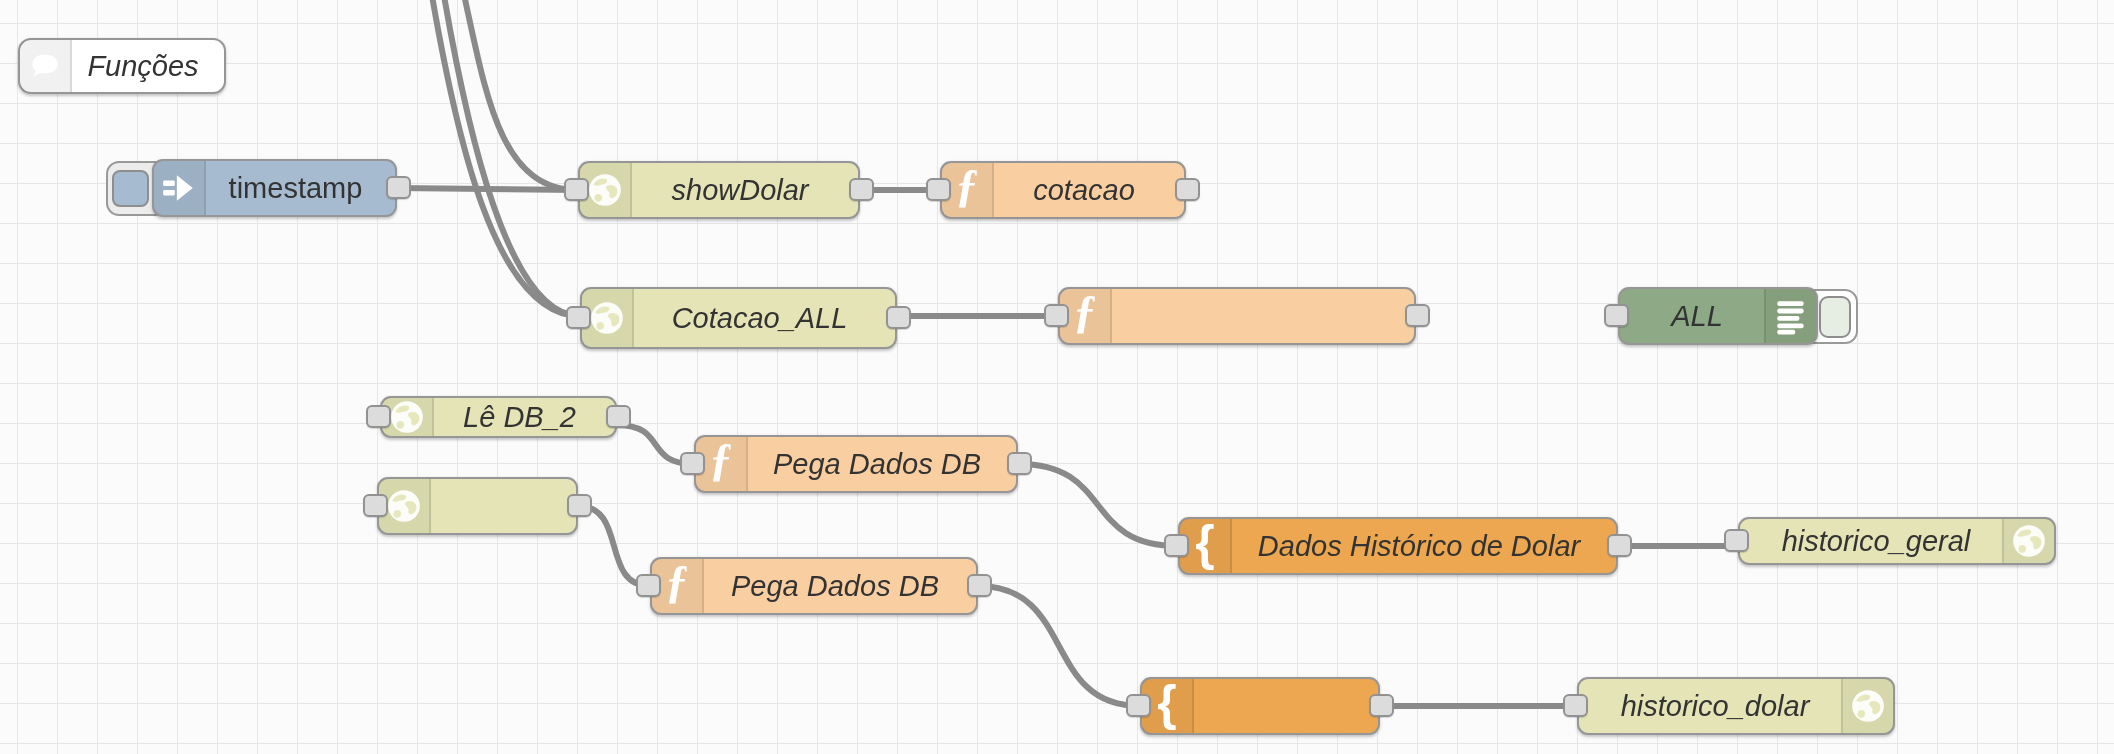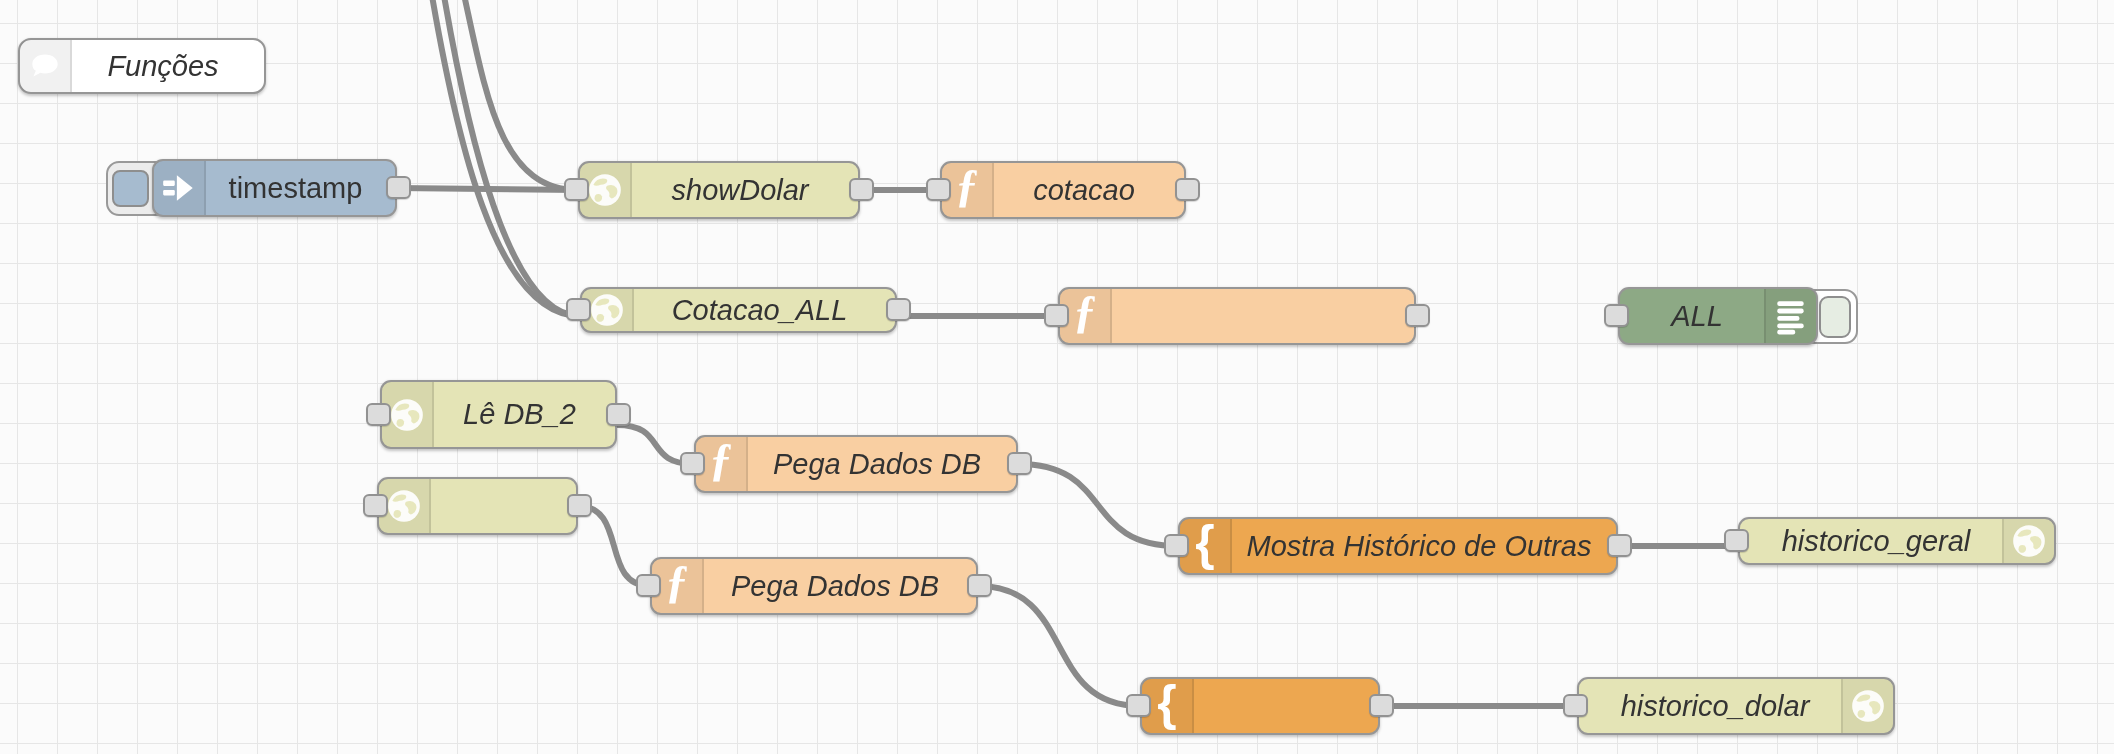--- a/index.html
+++ b/index.html
@@ -61,21 +61,21 @@
       <path d="M 617,425 C 667,425 644,464 694,464" fill="none" stroke="#8a8a8a" stroke-width="6" stroke-linecap="round"></path>
       <path d="M 578,506 C 628,506 600,586 650,586" fill="none" stroke="#8a8a8a" stroke-width="6" stroke-linecap="round"></path>
       <path d="M 1018,464 C 1114,464 1082,546 1178,546" fill="none" stroke="#8a8a8a" stroke-width="6" stroke-linecap="round"></path>
       <path d="M 978,586 C 1075.2,586 1042.8,706 1140,706" fill="none" stroke="#8a8a8a" stroke-width="6" stroke-linecap="round"></path>
       <path d="M 1618,546 L 1738,546" fill="none" stroke="#8a8a8a" stroke-width="6" stroke-linecap="round"></path>
       <path d="M 1380,706 L 1577,706" fill="none" stroke="#8a8a8a" stroke-width="6" stroke-linecap="round"></path>
       <path d="M 463,-10 C 486,95 500,190 578,190" fill="none" stroke="#8a8a8a" stroke-width="6" stroke-linecap="round"></path>
       <path d="M 431,-10 C 455,130 494,316 580,316" fill="none" stroke="#8a8a8a" stroke-width="6" stroke-linecap="round"></path>
       <path d="M 443,-10 C 467,130 508,316 580,316" fill="none" stroke="#8a8a8a" stroke-width="6" stroke-linecap="round"></path>
     </svg>
-<div class="node" style="left: 18px; top: 38px; width: 248px; height: 56px; --c: #ffffff;">
+<div class="node" style="left: 18px; top: 38px; width: 208px; height: 56px; --c: #ffffff;">
       <div class="node-body comment">
         <div class="icon-zone left">
           <svg width="38" height="38" viewBox="0 0 36 36">
             <path fill="#ffffff" d="M18,7 c7,0 12,4 12,9 c0,5 -5,9 -12,9 c-1.5,0 -3,-0.2 -4.3,-0.6 L7,28 l2.3,-5.4 C7.2,21 6,19.4 6,16 c0,-5 5,-9 12,-9 z"></path>
           </svg>
         </div>
         <div class="label icon-left italic">Funções</div>
       </div>
     </div>
     <div class="node" style="left: 578px; top: 161px; width: 282px; height: 58px; --c: #e4e4b6;">
@@ -115,21 +115,21 @@
         <div class="icon-zone left">
           <svg width="40" height="48" viewBox="0 0 36 44">
             <text x="18" y="32" text-anchor="middle" font-family="Liberation Serif,serif" font-style="italic" font-weight="bold" font-size="42" fill="#ffffff">ƒ</text>
           </svg>
         </div>
         <div class="label icon-left italic">cotacao</div>
       </div>
       <span class="port in"></span>
       <span class="port out"></span>
     </div>
-    <div class="node" style="left: 580px; top: 287px; width: 317px; height: 46px; --c: #e4e4b6;">
+    <div class="node" style="left: 580px; top: 287px; width: 317px; height: 62px; --c: #e4e4b6;">
       <div class="node-body">
         <div class="icon-zone left">
           <svg width="38" height="38" viewBox="0 0 36 36">
             <circle cx="18" cy="18" r="15" fill="#ffffff" opacity="0.93"></circle>
             <path fill="var(--c)" opacity="0.9" d="M7,13 q3,-6 9,-6 q5,0 4,3 q-1,3 -6,3 q-5,2 -7,0 z"></path>
             <path fill="var(--c)" opacity="0.9" d="M20,14 q6,-2 9,2 q2,4 -1,8 q-4,4 -6,0 q1,-4 -2,-6 q-2,-2 0,-4 z"></path>
             <path fill="var(--c)" opacity="0.9" d="M10,22 q4,-1 5,2 q1,3 -2,5 q-4,1 -5,-3 q0,-3 2,-4 z"></path>
           </svg>
         </div>
         <div class="label icon-left italic">Cotacao_ALL</div>
@@ -160,21 +160,21 @@
               <rect x="5" y="18" width="21" height="4.6" rx="2"></rect>
               <rect x="5" y="25" width="25" height="4.6" rx="2"></rect>
               <rect x="5" y="31" width="17" height="4.6" rx="2"></rect>
             </g>
           </svg>
         </div>
         <div class="label icon-right italic">ALL</div>
       </div>
       <span class="port in"></span>
     </div>
-    <div class="node" style="left: 380px; top: 380px; width: 237px; height: 69px; --c: #e4e4b6;">
+    <div class="node" style="left: 380px; top: 396px; width: 237px; height: 42px; --c: #e4e4b6;">
       <div class="node-body">
         <div class="icon-zone left">
           <svg width="38" height="38" viewBox="0 0 36 36">
             <circle cx="18" cy="18" r="15" fill="#ffffff" opacity="0.93"></circle>
             <path fill="var(--c)" opacity="0.9" d="M7,13 q3,-6 9,-6 q5,0 4,3 q-1,3 -6,3 q-5,2 -7,0 z"></path>
             <path fill="var(--c)" opacity="0.9" d="M20,14 q6,-2 9,2 q2,4 -1,8 q-4,4 -6,0 q1,-4 -2,-6 q-2,-2 0,-4 z"></path>
             <path fill="var(--c)" opacity="0.9" d="M10,22 q4,-1 5,2 q1,3 -2,5 q-4,1 -5,-3 q0,-3 2,-4 z"></path>
           </svg>
         </div>
         <div class="label icon-left italic">Lê DB_2</div>
@@ -220,21 +220,21 @@
       <span class="port in"></span>
       <span class="port out"></span>
     </div>
     <div class="node" style="left: 1178px; top: 517px; width: 440px; height: 58px; --c: #eda750;">
       <div class="node-body">
         <div class="icon-zone left">
           <svg width="40" height="52" viewBox="0 0 36 48">
             <text x="18" y="37" text-anchor="middle" font-family="Liberation Sans,sans-serif" font-weight="bold" font-size="46" fill="#ffffff">{</text>
           </svg>
         </div>
-        <div class="label icon-left italic">Mostra Histórico de Outras</div>
+        <div class="label icon-left italic">Dados Histórico de Dolar</div>
       </div>
       <span class="port in"></span>
       <span class="port out"></span>
     </div>
     <div class="node" style="left: 1738px; top: 517px; width: 318px; height: 48px; --c: #e4e4b6;">
       <div class="node-body">
         <div class="icon-zone right">
           <svg width="38" height="38" viewBox="0 0 36 36">
             <circle cx="18" cy="18" r="15" fill="#ffffff" opacity="0.93"></circle>
             <path fill="var(--c)" opacity="0.9" d="M7,13 q3,-6 9,-6 q5,0 4,3 q-1,3 -6,3 q-5,2 -7,0 z"></path>

